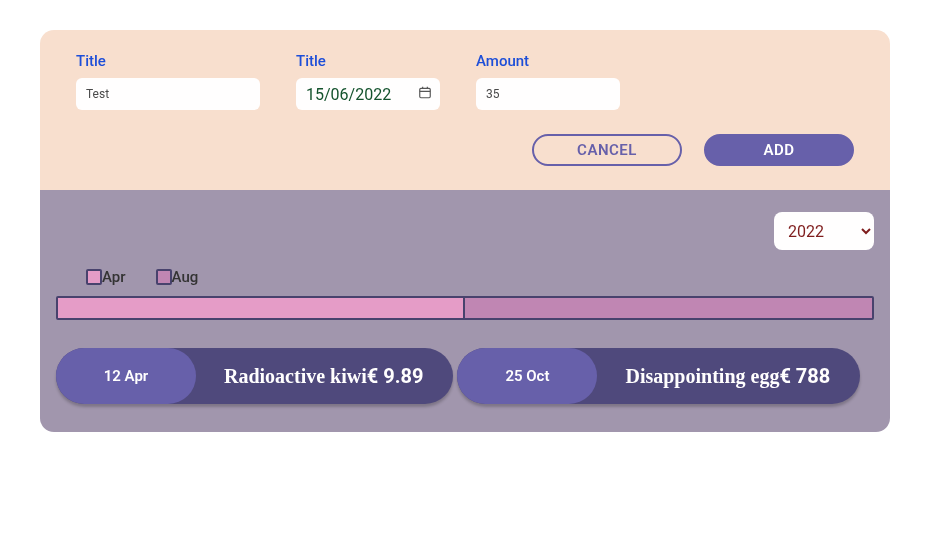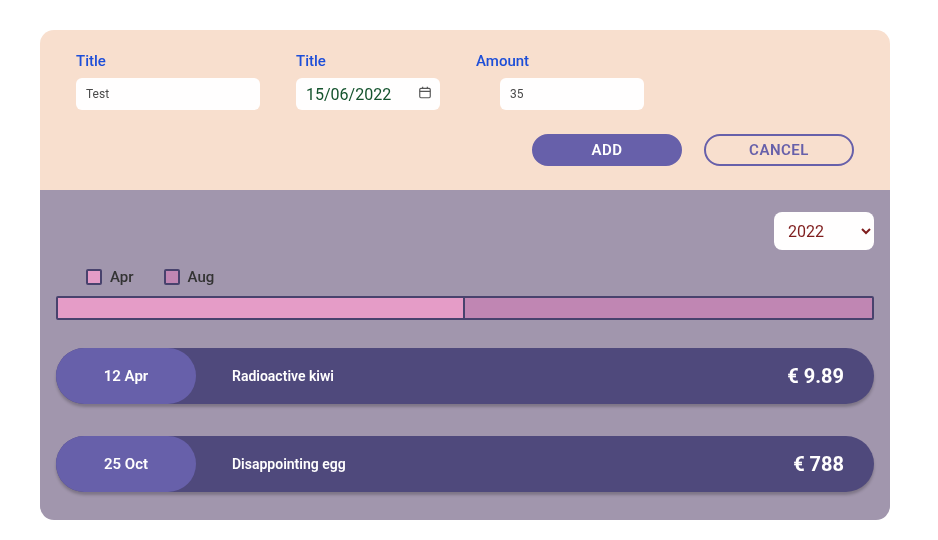--- a/index.html
+++ b/index.html
@@ -41,21 +41,21 @@
       border: none;
       border-radius: 6px;
       background: #fffefe;
       height: 32px;
       padding: 0 10px;
       font-size: 12px;
       color: #4a4a4a;
       outline: none;
     }
     .text-input.title-input { width: 184px; }
-    .text-input.amount-input { width: 144px; margin-left: 24px; }
+    .text-input.amount-input { width: 144px; }
     .date-input-wrap {
       position: relative;
       width: 144px;
     }
     .date-input {
       width: 100%;
       border: none;
       border-radius: 6px;
       background: #fffefe;
       height: 32px;
@@ -123,21 +123,20 @@
     
     .legend {
       display: flex;
       gap: 30px;
       padding-left: 30px;
       margin-bottom: 10px;
     }
     .legend-item {
       display: flex;
       align-items: center;
-      gap: 8px;
     }
     .legend-swatch {
       width: 16px;
       height: 16px;
       border: 2px solid #48426d;
       border-radius: 2px;
     }
     .legend-label {
       font-size: 15px;
       color: #333;
@@ -153,22 +152,22 @@
       overflow: hidden;
       margin-bottom: 28px;
     }
     .bar-segment {
       height: 100%;
     }
     .bar-segment.apr { border-right: 2px solid #48426d; }
     
     .expense-list {
       display: flex;
-      flex-direction: column;
-      gap: 32px;
+      flex-direction: row;
+      gap: 4px;
     }
     .expense-row {
       background: #4f497c;
       border-radius: 28px;
       height: 56px;
       display: flex;
       align-items: center;
       padding-right: 30px;
       box-shadow: 0 3px 3px rgba(0,0,0,0.22);
     }
@@ -181,22 +180,23 @@
       width: 140px;
       height: 100%;
       display: flex;
       align-items: center;
       justify-content: center;
     }
     .expense-title {
       flex: 1;
       color: #fffefe;
       font-weight: 600;
-      font-size: 14px;
-      padding-left: 36px;
+      font-size: 20px;
+      padding-left: 28px;
+      font-family: Liberation Serif, serif;
     }
     .expense-amount {
       color: #fffefe;
       font-weight: 700;
       font-size: 20px;
     }
   </style>
 </head>
 <body>
 
@@ -221,22 +221,22 @@
             </svg>
           </span>
         </div>
       </div>
       <div class="field-group">
         <label class="field-label">Amount</label>
         <input class="text-input amount-input" type="text" value="35" style="">
       </div>
     </div>
     <div class="form-actions">
+      <button class="btn btn-cancel">CANCEL</button>
       <button class="btn btn-add">ADD</button>
-      <button class="btn btn-cancel">CANCEL</button>
     </div>
   </div>
 
   <div class="body-panel">
 
     <div class="year-row">
       <select class="year-select">
         <option>2022</option>
       </select>
     </div>

